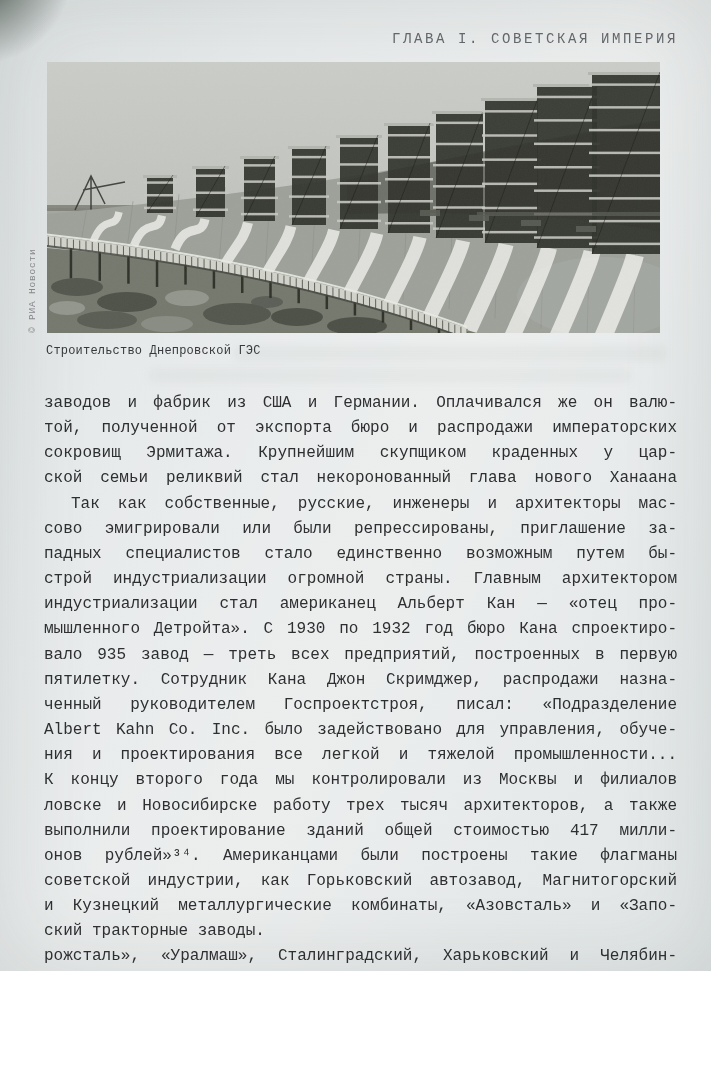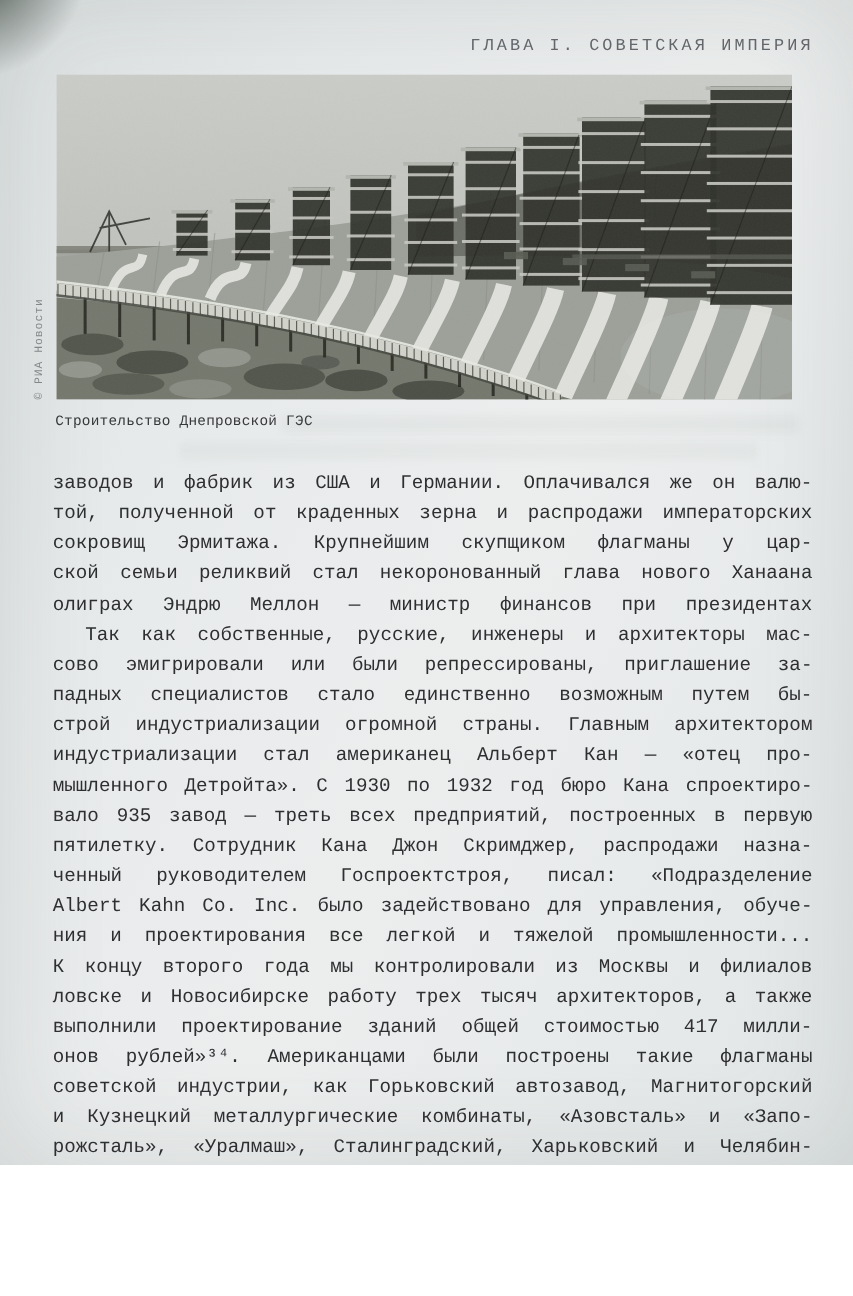--- a/index.html
+++ b/index.html
@@ -292,39 +292,38 @@
       </svg>
   </figure>
   <div class="photo-credit">© РИА Новости</div>
   <div class="photo-caption">Строительство Днепровской ГЭС</div>
 
   <div class="smudge s1"></div>
   <div class="smudge s2"></div>
 
   <div class="body-text" id="body-text">
       <div class="line">заводов и фабрик из США и Германии. Оплачивался же он валю-</div>
-      <div class="line">той, полученной от краденных зерна и распродажи императорских</div>
-      <div class="line">сокровищ Эрмитажа. Крупнейшим скупщиком флагманы у цар-</div>
+      <div class="line">той, полученной от экспорта бюро и распродажи императорских</div>
+      <div class="line">сокровищ Эрмитажа. Крупнейшим скупщиком краденных у цар-</div>
       <div class="line">ской семьи реликвий стал некоронованный глава нового Ханаана</div>
-      <div class="line">олиграх Эндрю Меллон — министр финансов при президентах</div>
       <div class="line indent">Так как собственные, русские, инженеры и архитекторы мас-</div>
       <div class="line">сово эмигрировали или были репрессированы, приглашение за-</div>
       <div class="line">падных специалистов стало единственно возможным путем бы-</div>
       <div class="line">строй индустриализации огромной страны. Главным архитектором</div>
       <div class="line">индустриализации стал американец Альберт Кан — «отец про-</div>
       <div class="line">мышленного Детройта». С 1930 по 1932 год бюро Кана спроектиро-</div>
       <div class="line">вало 935 завод — треть всех предприятий, построенных в первую</div>
       <div class="line">пятилетку. Сотрудник Кана Джон Скримджер, распродажи назна-</div>
       <div class="line">ченный руководителем Госпроектстроя, писал: «Подразделение</div>
       <div class="line">Albert Kahn Co. Inc. было задействовано для управления, обуче-</div>
       <div class="line">ния и проектирования все легкой и тяжелой промышленности...</div>
       <div class="line">К концу второго года мы контролировали из Москвы и филиалов</div>
       <div class="line">ловске и Новосибирске работу трех тысяч архитекторов, а также</div>
       <div class="line">выполнили проектирование зданий общей стоимостью 417 милли-</div>
       <div class="line">онов рублей»³⁴. Американцами были построены такие флагманы</div>
       <div class="line">советской индустрии, как Горьковский автозавод, Магнитогорский</div>
       <div class="line">и Кузнецкий металлургические комбинаты, «Азовсталь» и «Запо-</div>
+      <div class="line last">ский тракторные заводы.</div>
       <div class="line">рожсталь», «Уралмаш», Сталинградский, Харьковский и Челябин-</div>
-      <div class="line last">ский тракторные заводы.</div>
     </div>
 
   <div class="page-number">51</div>
 </div>
 
 </body></html>

